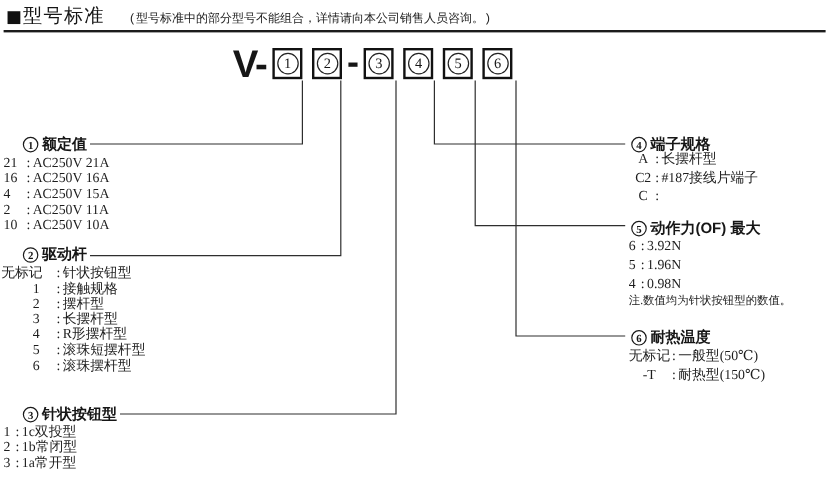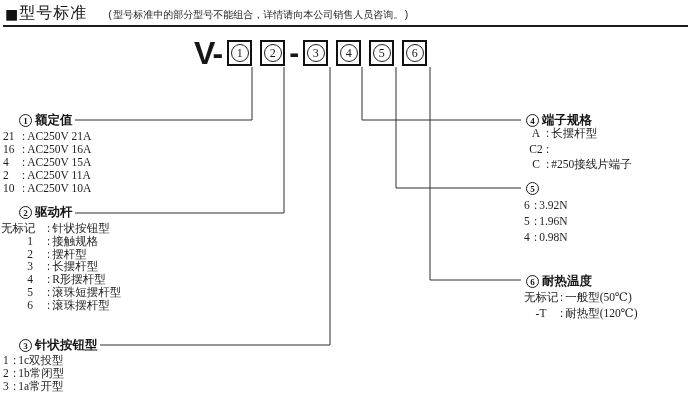--- a/index.html
+++ b/index.html
@@ -200,61 +200,63 @@
   <div class="items s4-items">
 
   <div class="row">
         <span class="code code-short">A</span>
         <span class="sep">:</span>
         <span class="label">长摆杆型</span>
       </div>
       <div class="row">
         <span class="code code-short">C2</span>
         <span class="sep">:</span>
+        <span class="label">#187接线片端子</span>
       </div>
       <div class="row">
         <span class="code code-short">C</span>
         <span class="sep">:</span>
-        <span class="label">#250接线片端子</span>
       </div>
     </div>
 
   <div class="heading s5-h">
     <span class="cnum">5</span>
+    <span>动作力(OF) 最大</span>
   </div>
   <div class="items s5-items">
 
   <div class="row">
         <span class="code code-short">6</span>
         <span class="sep">:</span>
         <span class="label">3.92N</span>
       </div>
       <div class="row">
         <span class="code code-short">5</span>
         <span class="sep">:</span>
         <span class="label">1.96N</span>
       </div>
       <div class="row">
         <span class="code code-short">4</span>
         <span class="sep">:</span>
         <span class="label">0.98N</span>
       </div>
     </div>
+  <div class="note">注.数值均为针状按钮型的数值。</div>
 
   <div class="heading s6-h">
     <span class="cnum">6</span>
     <span>耐热温度</span>
   </div>
   <div class="items s6-items">
 
   <div class="row">
         <span class="code">无标记</span>
         <span class="sep">:</span>
         <span class="label">一般型(50℃)</span>
       </div>
       <div class="row">
         <span class="code code-short">-T</span>
         <span class="sep">:</span>
-        <span class="label">耐热型(120℃)</span>
+        <span class="label">耐热型(150℃)</span>
       </div>
     </div>
 
 </div>
 
 </body></html>

